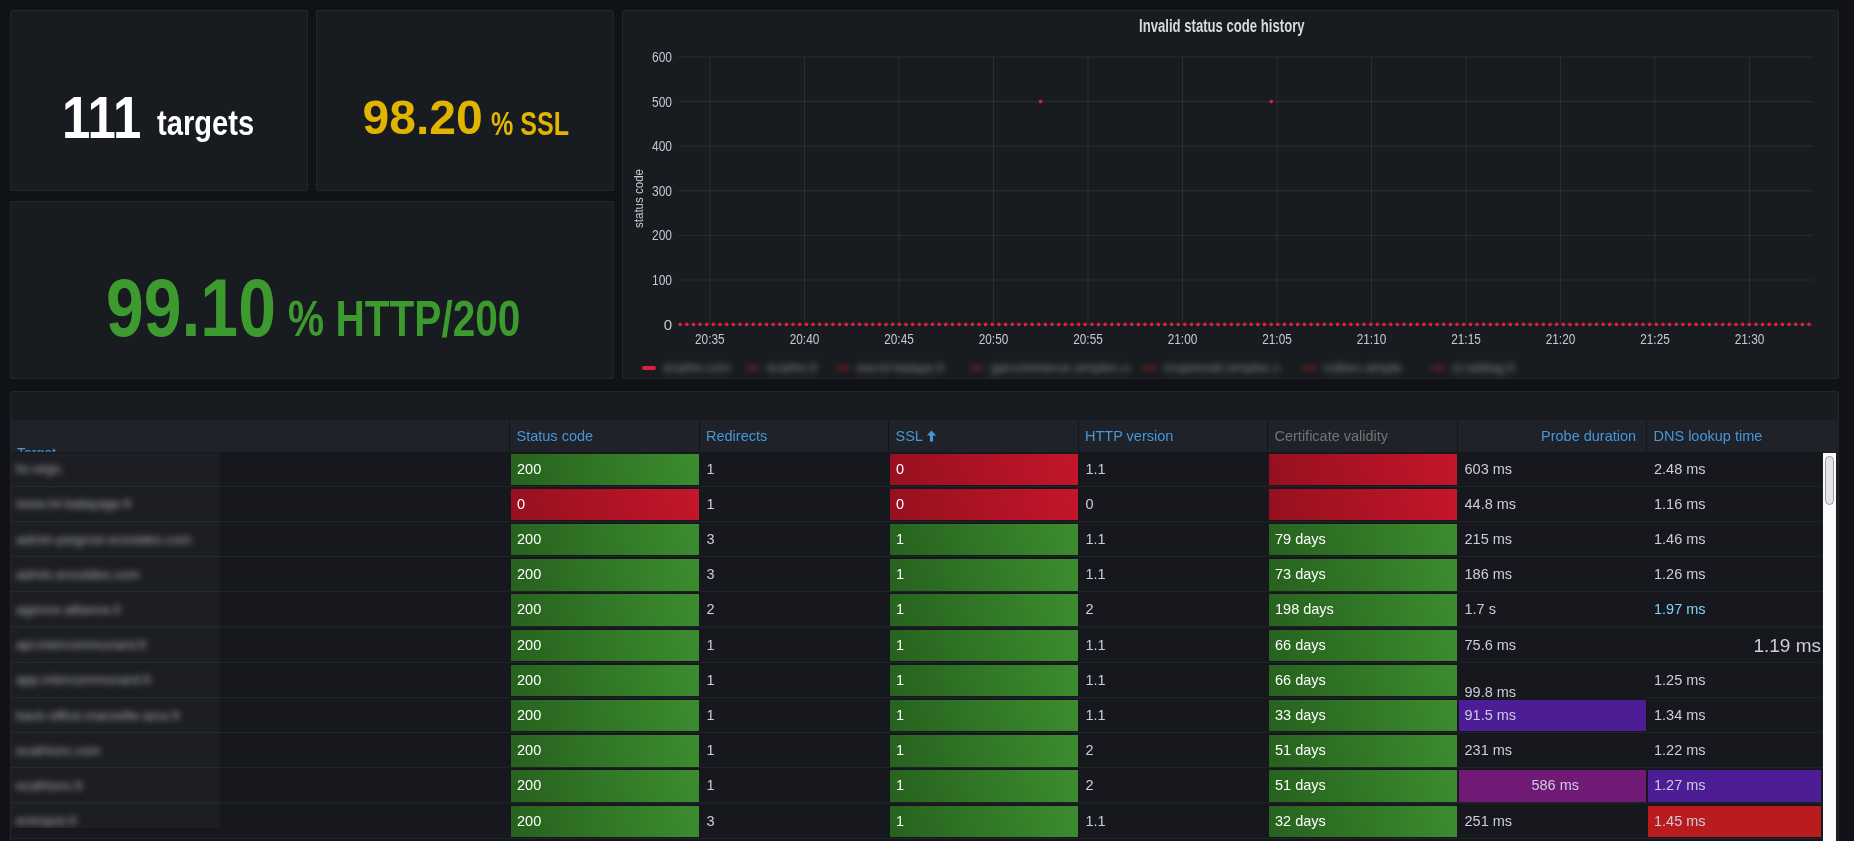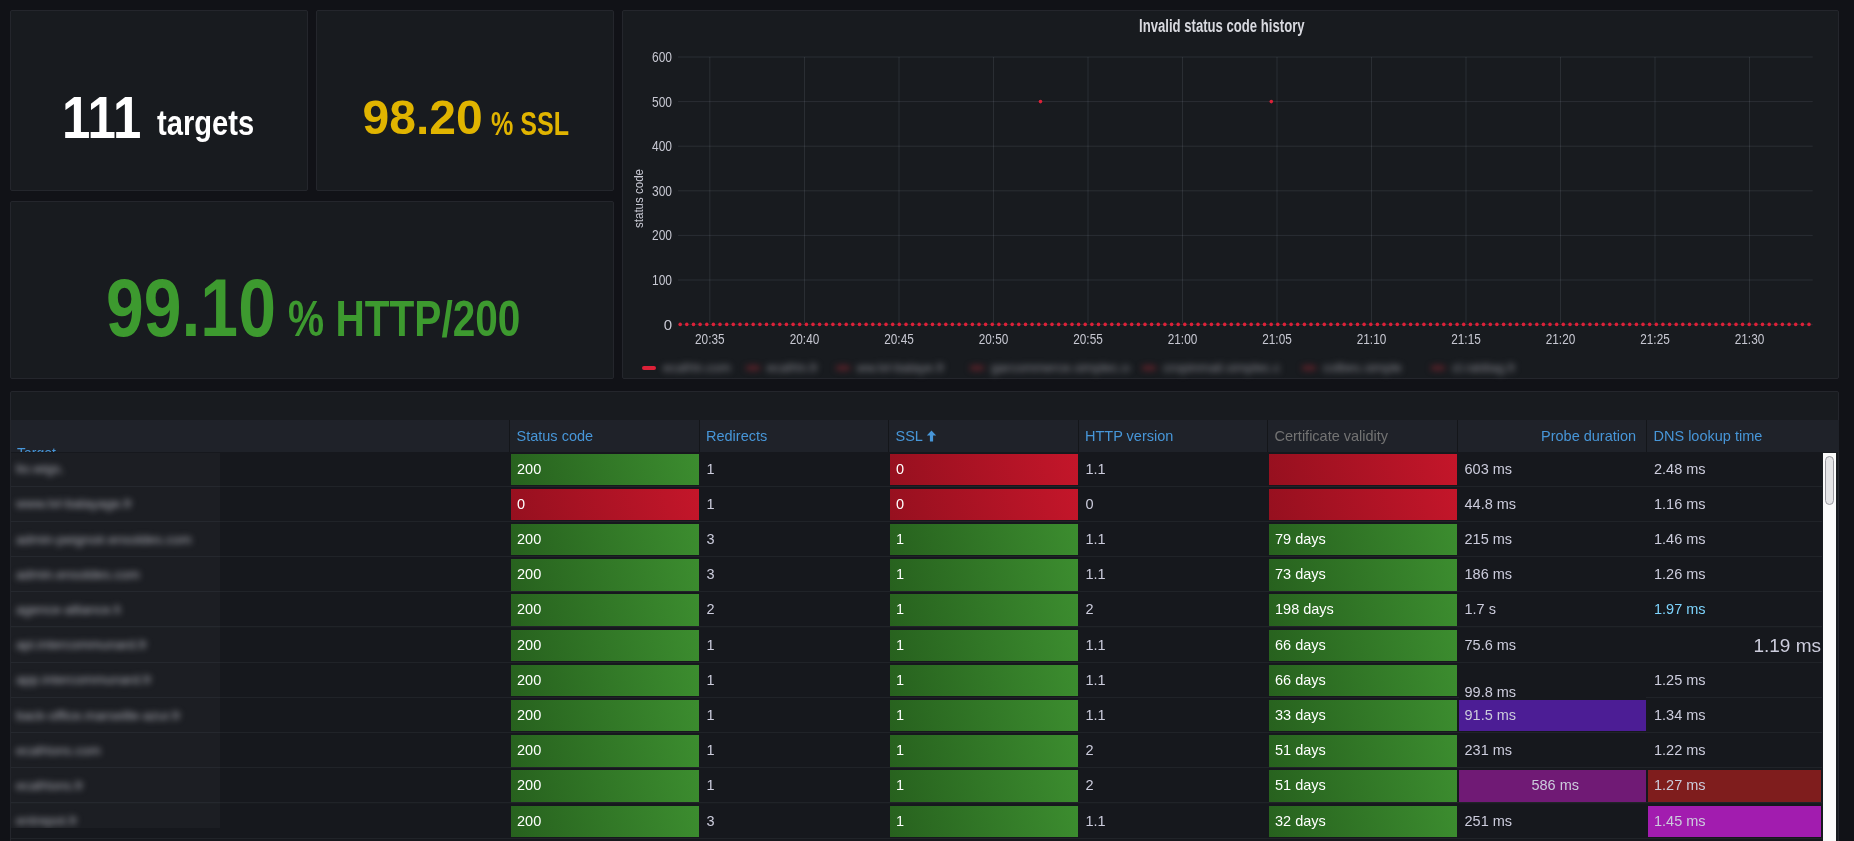--- a/index.html
+++ b/index.html
@@ -360,29 +360,29 @@
     <div class="abs" style="left:1269px; top:735.1px; width:187.5px; height:31.5px; line-height:31.5px; padding-left:6px; font-size:14.5px; background:linear-gradient(75deg,#27611e,#3c8d2f); color:#fff;">51 days</div>
     <div class="abs" style="left:1458.5px; top:735.1px; width:187.5px; height:31.5px; line-height:31.5px; padding-left:6px; font-size:14.5px; background:#16181d; color:#ccccdc;">231 ms</div>
     <div class="abs" style="left:1648px; top:735.1px; width:173px; height:31.5px; line-height:31.5px; padding-left:6px; font-size:14.5px; background:#16181d; color:#ccccdc;">1.22 ms</div>
     <div class="abs" style="left:10.5px; top:768.3px; width:1811.5px; height:35.2px; background:#16181d; border-bottom:1px solid #202328;"></div>
     <div class="abs" style="left:511px; top:770.3px; width:187.5px; height:31.5px; line-height:31.5px; padding-left:6px; font-size:14.5px; background:linear-gradient(75deg,#27611e,#3c8d2f); color:#fff;">200</div>
     <div class="abs" style="left:700.5px; top:770.3px; width:187.5px; height:31.5px; line-height:31.5px; padding-left:6px; font-size:14.5px; background:#16181d; color:#ccccdc;">1</div>
     <div class="abs" style="left:890px; top:770.3px; width:187.5px; height:31.5px; line-height:31.5px; padding-left:6px; font-size:14.5px; background:linear-gradient(75deg,#27611e,#3c8d2f); color:#fff;">1</div>
     <div class="abs" style="left:1079.5px; top:770.3px; width:187.5px; height:31.5px; line-height:31.5px; padding-left:6px; font-size:14.5px; background:#16181d; color:#ccccdc;">2</div>
     <div class="abs" style="left:1269px; top:770.3px; width:187.5px; height:31.5px; line-height:31.5px; padding-left:6px; font-size:14.5px; background:linear-gradient(75deg,#27611e,#3c8d2f); color:#fff;">51 days</div>
     <div class="abs" style="left:1458.5px; top:770.3px; width:187.5px; height:31.5px; line-height:31.5px; padding-left:6px; font-size:14.5px; background:#701a75; color:#ccccdc;text-align:center;">586 ms</div>
-    <div class="abs" style="left:1648px; top:770.3px; width:173px; height:31.5px; line-height:31.5px; padding-left:6px; font-size:14.5px; background:#7f1d1d; color:#ccccdc;">1.27 ms</div>
+    <div class="abs" style="left:1648px; top:770.3px; width:173px; height:31.5px; line-height:31.5px; padding-left:6px; font-size:14.5px; background:#4c1d95; color:#ccccdc;">1.27 ms</div>
     <div class="abs" style="left:10.5px; top:803.5px; width:1811.5px; height:35.2px; background:#16181d; border-bottom:1px solid #202328;"></div>
     <div class="abs" style="left:511px; top:805.5px; width:187.5px; height:31.5px; line-height:31.5px; padding-left:6px; font-size:14.5px; background:linear-gradient(75deg,#27611e,#3c8d2f); color:#fff;">200</div>
     <div class="abs" style="left:700.5px; top:805.5px; width:187.5px; height:31.5px; line-height:31.5px; padding-left:6px; font-size:14.5px; background:#16181d; color:#ccccdc;">3</div>
     <div class="abs" style="left:890px; top:805.5px; width:187.5px; height:31.5px; line-height:31.5px; padding-left:6px; font-size:14.5px; background:linear-gradient(75deg,#27611e,#3c8d2f); color:#fff;">1</div>
     <div class="abs" style="left:1079.5px; top:805.5px; width:187.5px; height:31.5px; line-height:31.5px; padding-left:6px; font-size:14.5px; background:#16181d; color:#ccccdc;">1.1</div>
     <div class="abs" style="left:1269px; top:805.5px; width:187.5px; height:31.5px; line-height:31.5px; padding-left:6px; font-size:14.5px; background:linear-gradient(75deg,#27611e,#3c8d2f); color:#fff;">32 days</div>
     <div class="abs" style="left:1458.5px; top:805.5px; width:187.5px; height:31.5px; line-height:31.5px; padding-left:6px; font-size:14.5px; background:#16181d; color:#ccccdc;">251 ms</div>
-    <div class="abs" style="left:1648px; top:805.5px; width:173px; height:31.5px; line-height:31.5px; padding-left:6px; font-size:14.5px; background:#a21caf; color:#ccccdc;">1.45 ms</div>
+    <div class="abs" style="left:1648px; top:805.5px; width:173px; height:31.5px; line-height:31.5px; padding-left:6px; font-size:14.5px; background:#b91c1c; color:#ccccdc;">1.45 ms</div>
     <div class="abs" style="left:10.5px; top:838.7px; width:1811.5px; height:2.2999999999999545px; background:#16181d;"></div>
     <div class="abs" style="left:511px; top:839.2px; width:187.5px; height:0.2999999999999545px; background:linear-gradient(75deg,#27611e,#3c8d2f);"></div>
     <div class="abs" style="left:890px; top:839.2px; width:187.5px; height:0.2999999999999545px; background:linear-gradient(75deg,#27611e,#3c8d2f);"></div>
     <div class="abs" style="left:1269px; top:839.2px; width:187.5px; height:0.2999999999999545px; background:linear-gradient(75deg,#27611e,#3c8d2f);"></div>
     <div class="abs" style="left:10.5px; top:452.5px; width:209px; height:375.5px; background:rgba(205,210,225,0.035); overflow:hidden;" id="blurbox">
       <div style="position:absolute; left:5.5px; top:8.600000000000023px; width:47px; overflow:hidden; font-size:13.5px; color:#aeafb7; filter:blur(3.2px); white-space:nowrap;">lio.wigs.fr</div>
       <div style="position:absolute; left:5.5px; top:43.80000000000001px; width:126px; overflow:hidden; font-size:13.5px; color:#aeafb7; filter:blur(3.2px); white-space:nowrap;">www.lvl-balayage.fr</div>
       <div style="position:absolute; left:5.5px; top:79px; width:176px; overflow:hidden; font-size:13.5px; color:#aeafb7; filter:blur(3.2px); white-space:nowrap;">admin-peignoir.ensoldes.com</div>
       <div style="position:absolute; left:5.5px; top:114.20000000000005px; width:126px; overflow:hidden; font-size:13.5px; color:#aeafb7; filter:blur(3.2px); white-space:nowrap;">admin.ensoldes.com</div>
       <div style="position:absolute; left:5.5px; top:149.39999999999998px; width:104px; overflow:hidden; font-size:13.5px; color:#aeafb7; filter:blur(3.2px); white-space:nowrap;">agence-alliance.fr</div>

